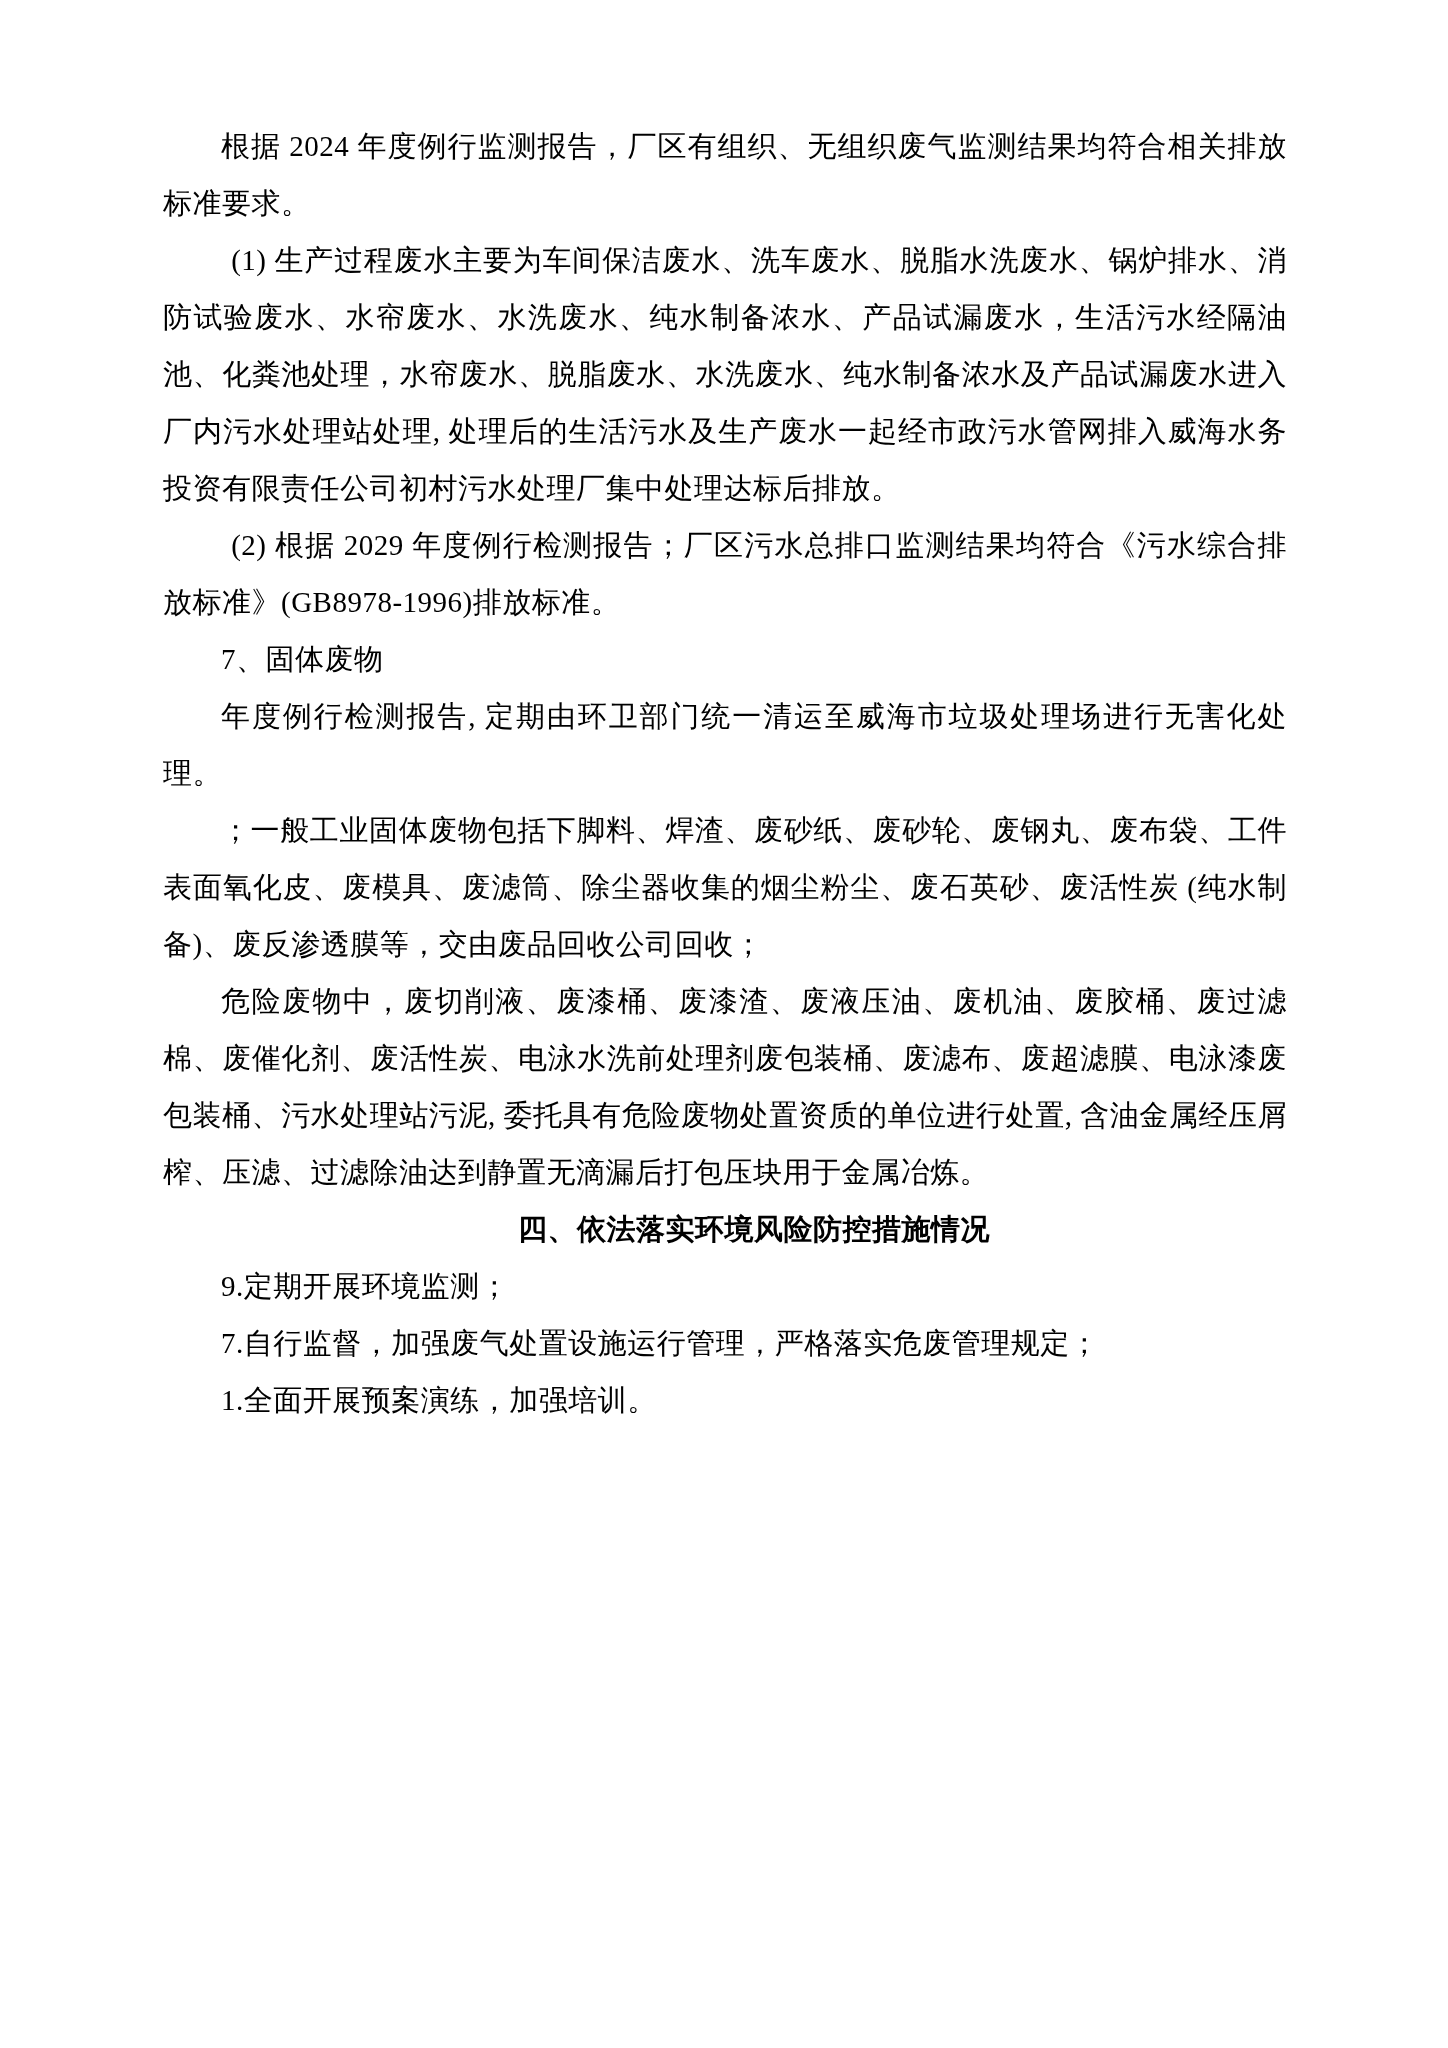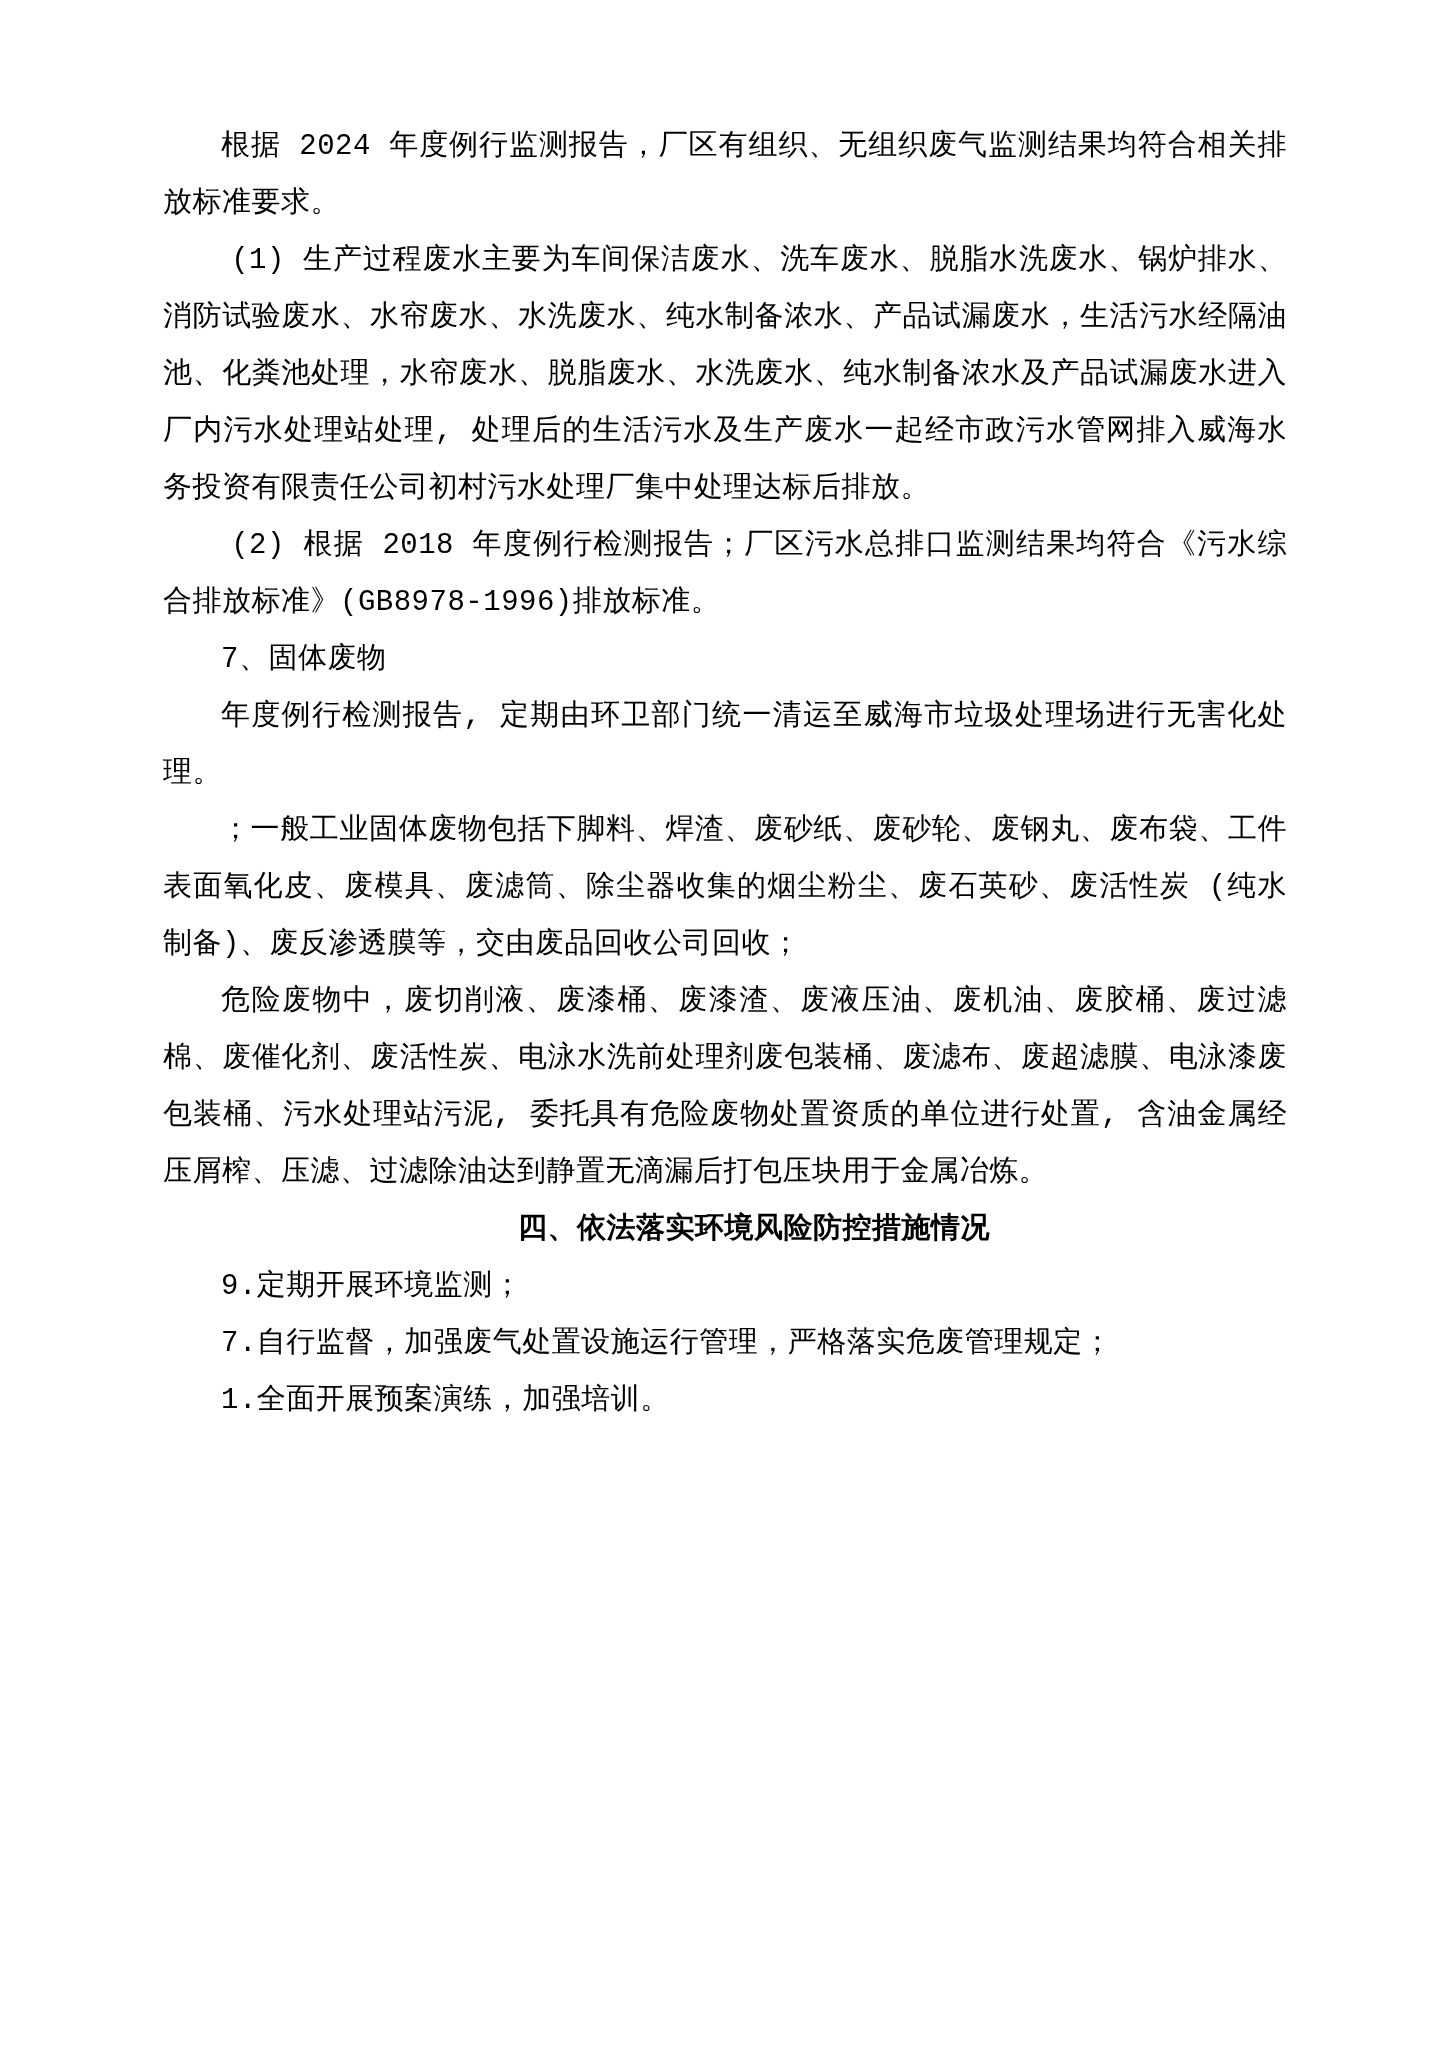--- a/index.html
+++ b/index.html
@@ -6,21 +6,21 @@
     margin: 0;
     padding: 0;
     background: #ffffff;
   }
   .page {
     position: relative;
     width: 1448px;
     height: 1564px;
     background: #ffffff;
     overflow: hidden;
-    font-family: Liberation Mono, monospace;
+    font-family: Liberation Serif, serif;
   }
   .content {
     position: absolute;
     left: 163px;
     top: 118px;
     width: 1124px;
     color: #000000;
     font-size: 29px;
     line-height: 57px;
     text-align: justify;
@@ -39,21 +39,21 @@
     text-align: center;
   }
 </style>
 </head>
 <body>
 
 <div class="page">
   <div class="content">
     <p>根据 2024 年度例行监测报告，厂区有组织、无组织废气监测结果均符合相关排放标准要求。</p>
     <p class="indent-wide">(1) 生产过程废水主要为车间保洁废水、洗车废水、脱脂水洗废水、锅炉排水、消防试验废水、水帘废水、水洗废水、纯水制备浓水、产品试漏废水，生活污水经隔油池、化粪池处理，水帘废水、脱脂废水、水洗废水、纯水制备浓水及产品试漏废水进入厂内污水处理站处理, 处理后的生活污水及生产废水一起经市政污水管网排入威海水务投资有限责任公司初村污水处理厂集中处理达标后排放。</p>
-    <p class="indent-wide">(2) 根据 2018 年度例行检测报告；厂区污水总排口监测结果均符合《污水综合排放标准》(GB8978-1996)排放标准。</p>
+    <p class="indent-wide">(2) 根据 2029 年度例行检测报告；厂区污水总排口监测结果均符合《污水综合排放标准》(GB8978-1996)排放标准。</p>
     <p>7、固体废物</p>
     <p>年度例行检测报告, 定期由环卫部门统一清运至威海市垃圾处理场进行无害化处理。</p>
     <p>；一般工业固体废物包括下脚料、焊渣、废砂纸、废砂轮、废钢丸、废布袋、工件表面氧化皮、废模具、废滤筒、除尘器收集的烟尘粉尘、废石英砂、废活性炭 (纯水制备)、废反渗透膜等，交由废品回收公司回收；</p>
     <p>危险废物中，废切削液、废漆桶、废漆渣、废液压油、废机油、废胶桶、废过滤棉、废催化剂、废活性炭、电泳水洗前处理剂废包装桶、废滤布、废超滤膜、电泳漆废包装桶、污水处理站污泥, 委托具有危险废物处置资质的单位进行处置, 含油金属经压屑榨、压滤、过滤除油达到静置无滴漏后打包压块用于金属冶炼。</p>
     <p class="heading-bold">四、依法落实环境风险防控措施情况</p>
     <p>9.定期开展环境监测；</p>
     <p>7.自行监督，加强废气处置设施运行管理，严格落实危废管理规定；</p>
     <p>1.全面开展预案演练，加强培训。</p>
   </div>
 </div>

